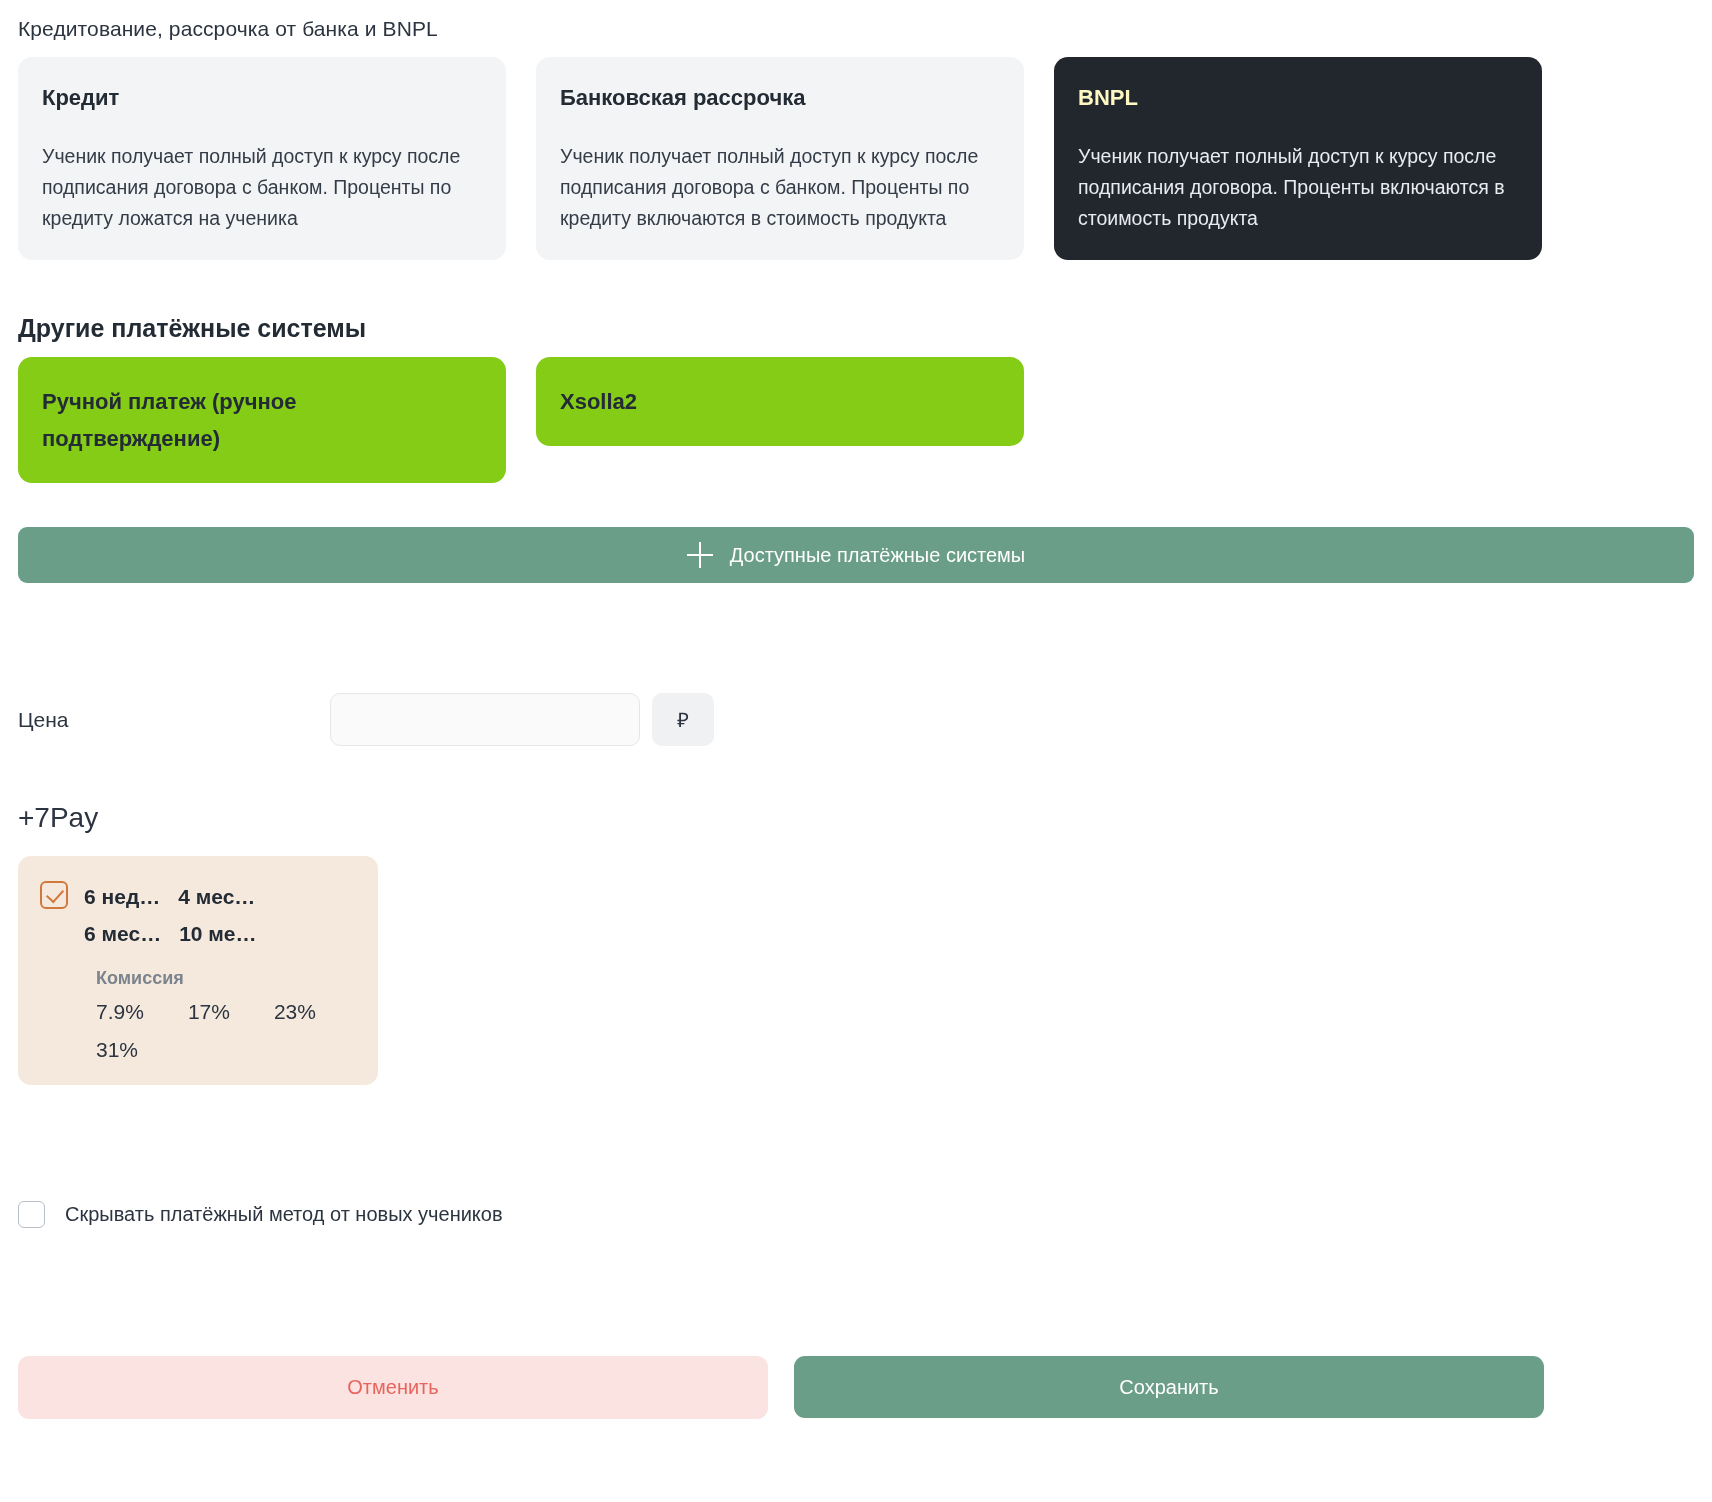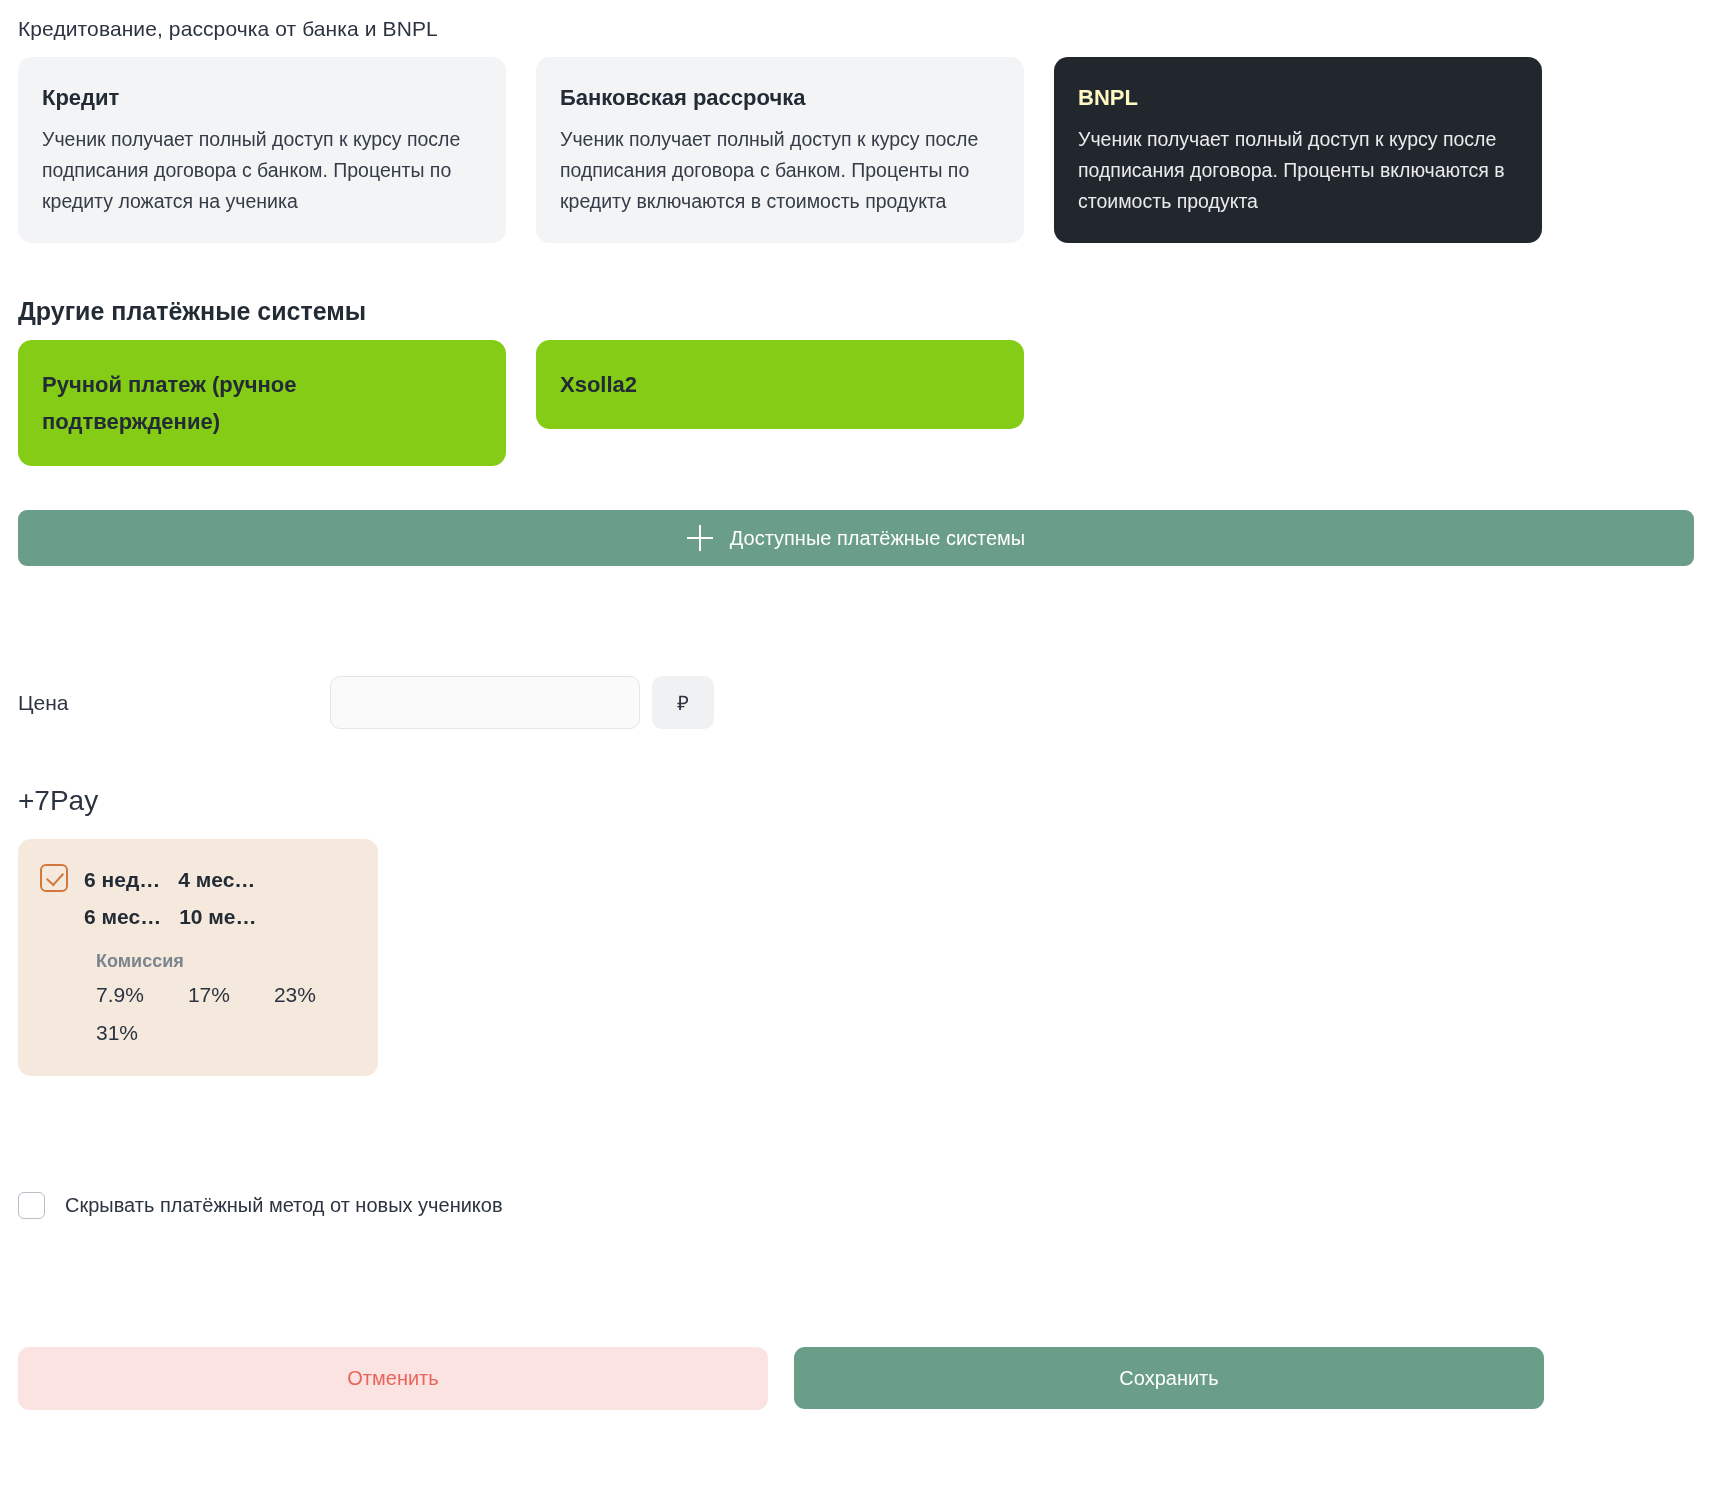--- a/index.html
+++ b/index.html
@@ -37,21 +37,21 @@
     width: 488px;
     flex: 0 0 488px;
   }
   .pm-card.tall { align-self: stretch; }
   .pm-card.selected { background: #22272e; }
   .pm-card .pm-title {
     font-size: 22px;
     font-weight: bold;
     color: #232b35;
     line-height: 30px;
-    margin-bottom: 11px;
+    margin-bottom: 28px;
   }
   .pm-card.selected .pm-title { color: #fef9c3; }
   .pm-card .pm-desc {
     font-size: 19.5px;
     line-height: 31px;
     color: #343c47;
   }
   .pm-card.selected .pm-desc { color: #e9ebee; }
 
   .simple-card {
@@ -119,21 +119,21 @@
     cursor: pointer;
   }
 
   .pay-title { font-size: 28px; color: #2b3440; margin-top: 56px; line-height: 32px; }
 
   .tenor-card {
     margin-top: 22px;
     background: #f5e9de;
     border-radius: 13px;
     width: 360px;
-    padding: 22px 22px 24px 22px;
+    padding: 22px 22px 16px 22px;
   }
   .tenor-head { display: flex; align-items: flex-start; gap: 16px; }
   .ck-orange {
     flex: 0 0 auto;
     width: 28px; height: 28px;
     border: 2px solid #d2783c;
     border-radius: 6px;
     position: relative;
     margin-top: 3px;
     cursor: pointer;

